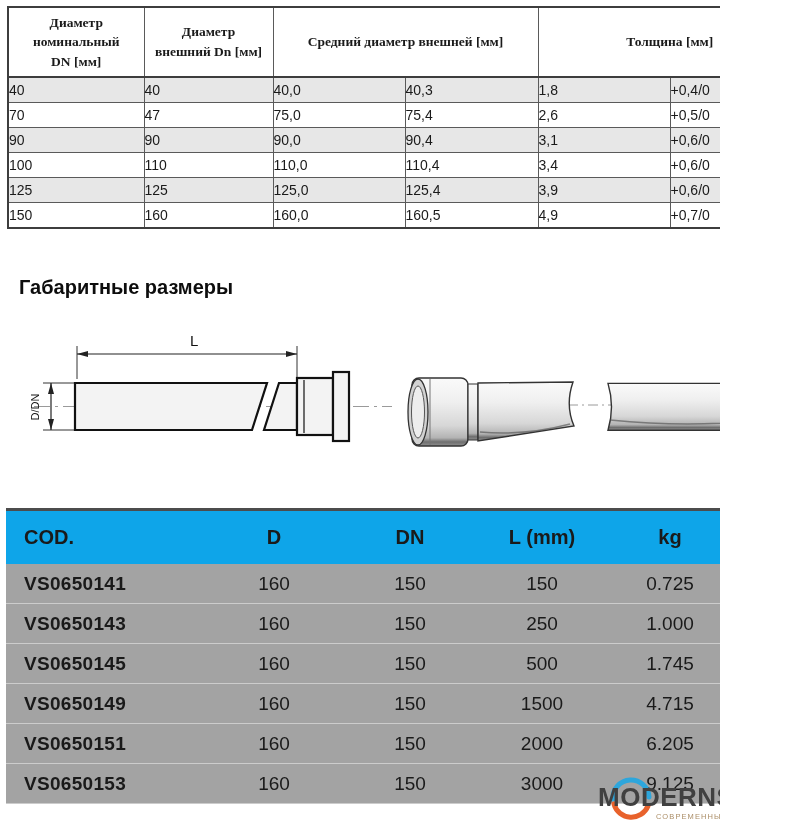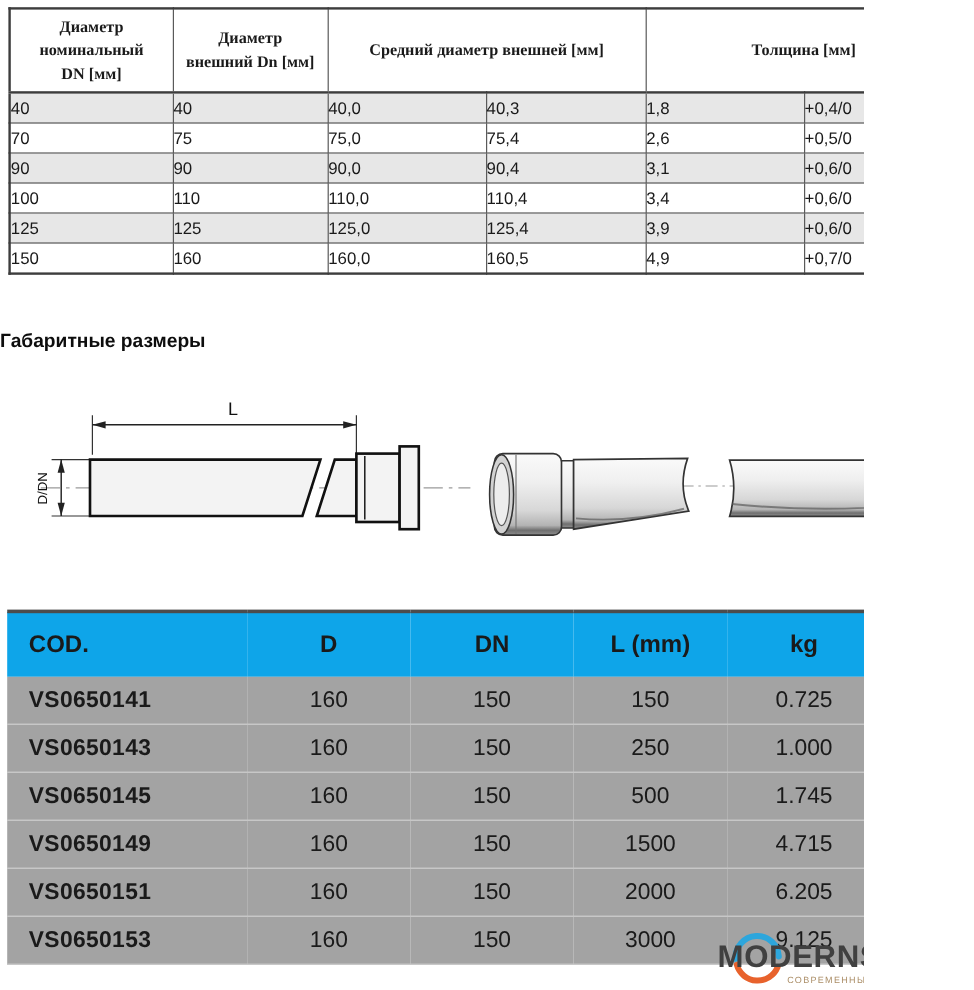--- a/index.html
+++ b/index.html
@@ -11,21 +11,21 @@
         table-layout:fixed;border:2px solid #3d3d3d;}
   .spec th{border:1px solid #5a5a5a;border-bottom:2px solid #3d3d3d;background:#fff;
         font-family:"Liberation Serif",serif;font-weight:bold;font-size:13.5px;
         height:66px;text-align:center;vertical-align:middle;white-space:pre-line;line-height:1.45;}
   .spec td{border:1px solid #5a5a5a;font-size:14px;height:24px;text-align:left;
         vertical-align:middle;padding:0;}
   .spec tbody tr:nth-child(odd) td{background:#e7e7e7;}
   .spec tbody tr:nth-child(even) td{background:#ffffff;}
 
   
-  .section-heading{position:absolute;left:0;top:276px;font-size:16px;font-weight:bold;color:#0d0d0d;}
+  .section-heading{position:absolute;left:19px;top:276px;font-size:20px;font-weight:bold;color:#0d0d0d;}
 
   
   .schematic{position:absolute;left:30px;top:330px;}
   .render3d{position:absolute;left:400px;top:362px;}
 
   
   .prod{position:absolute;left:6px;top:508px;width:800px;border-collapse:collapse;table-layout:fixed;}
   .prod thead th{background:#0ea5e9;border-top:3px solid #4c4c4c;height:51px;
         font-size:20px;font-weight:bold;text-align:center;vertical-align:middle;}
   .prod thead th.code{text-align:left;padding-left:18px;}
@@ -76,21 +76,21 @@
         <tr>
           <td>40</td>
           <td>40</td>
           <td>40,0</td>
           <td>40,3</td>
           <td>1,8</td>
           <td>+0,4/0</td>
         </tr>
         <tr>
           <td>70</td>
-          <td>75</td>
+          <td>47</td>
           <td>75,0</td>
           <td>75,4</td>
           <td>2,6</td>
           <td>+0,5/0</td>
         </tr>
         <tr>
           <td>90</td>
           <td>90</td>
           <td>90,0</td>
           <td>90,4</td>

